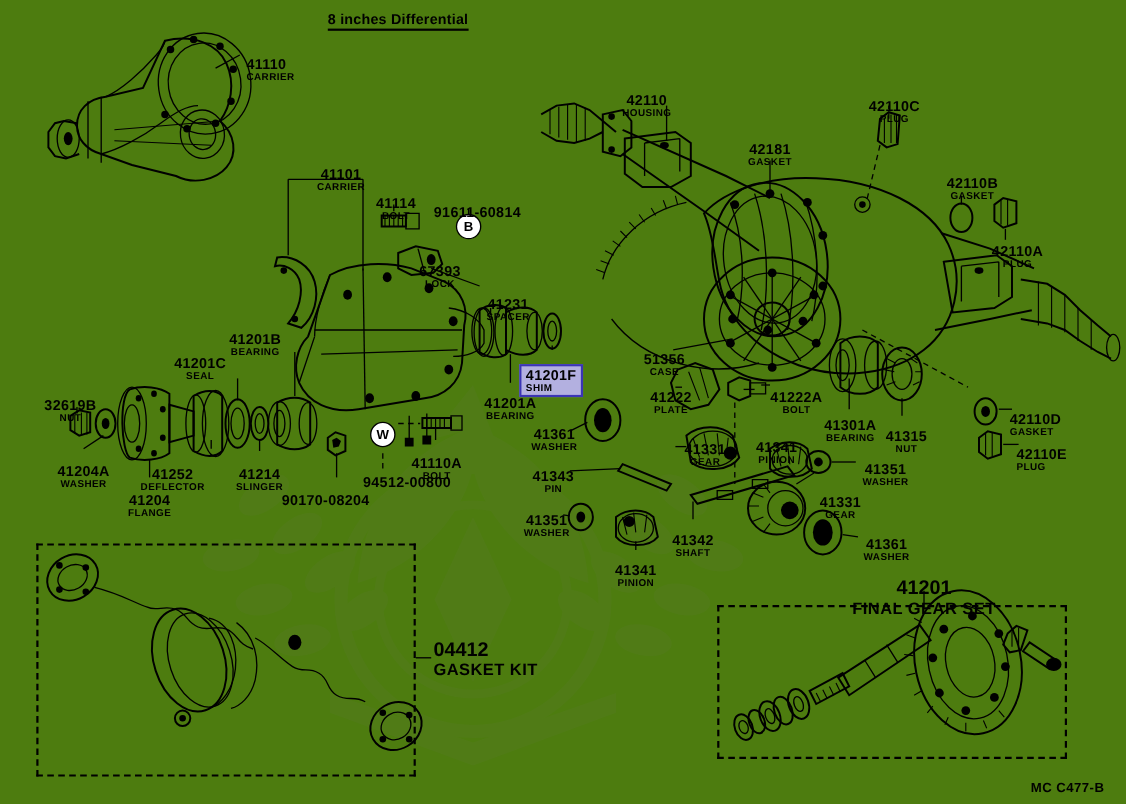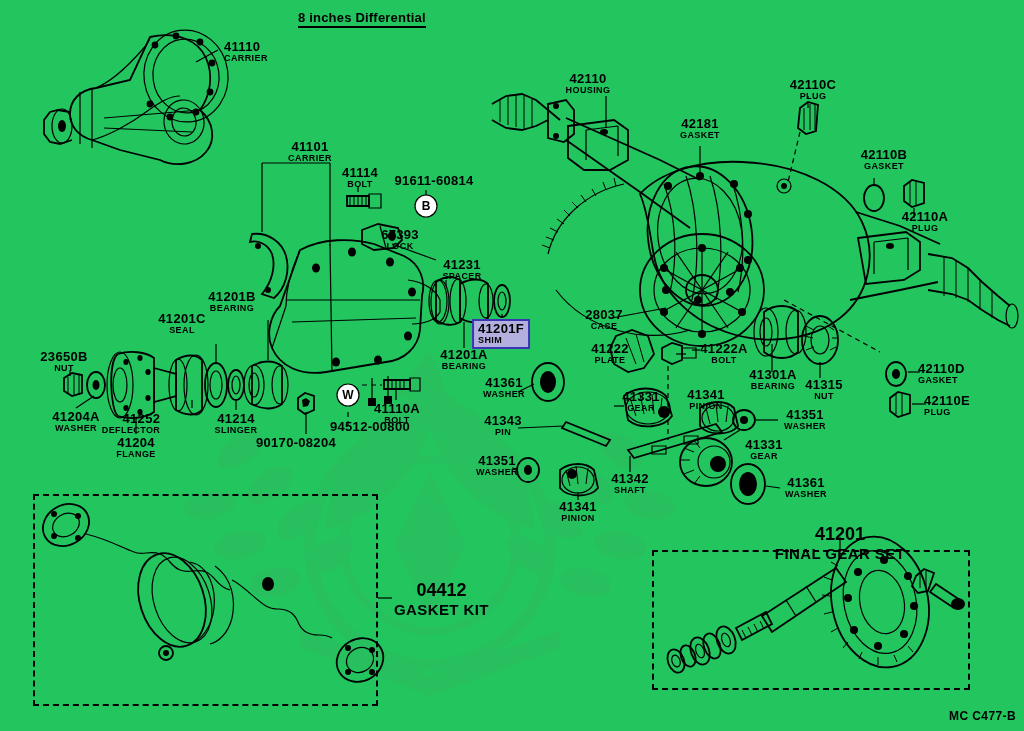--- a/index.html
+++ b/index.html
@@ -4,21 +4,21 @@
 <style>
   html,body{margin:0;padding:0;background:#ffffff;}
   body{
     font-family:"Liberation Sans", sans-serif;
     -webkit-font-smoothing:antialiased;
   }
   #page{
     position:relative;
     width:1024px;
     height:731px;
-    background:#22c55e;
+    background:#4d7c0f;
     overflow:hidden;
   }
   
   #watermark{
     position:absolute;
     left:120px; top:330px;
     width:620px; height:380px;
     opacity:.07;
     pointer-events:none;
   }
@@ -29,34 +29,35 @@
     font-size:13px;
     font-weight:bold;
     color:#000;
     letter-spacing:.2px;
     border-bottom:2px solid #000;
     padding-bottom:1px;
   }
   
   #footer-code{
     position:absolute;
-    right:8px; bottom:8px;
+    right:20px; bottom:8px;
     font-size:12px;
     font-weight:bold;
     letter-spacing:.4px;
     color:#000;
   }
   
   .lbl{
     position:absolute;
     color:#000;
     text-align:center;
     line-height:1.0;
     white-space:nowrap;
     transform:translateX(-50%);
+    margin-top:12px;
   }
   .lbl .num{
     display:block;
     font-size:13px;
     font-weight:bold;
     letter-spacing:.3px;
   }
   .lbl .nm{
     display:block;
     font-size:9px;
@@ -620,35 +621,35 @@
     <span class="num">41201B</span>
     <span class="nm">BEARING</span>
   </div>
 
   <div class="lbl" style="left:182px; top:312px;">
     <span class="num">41201C</span>
     <span class="nm">SEAL</span>
   </div>
 
   <div class="lbl" style="left:64px; top:350px;">
-    <span class="num">23650B</span>
+    <span class="num">32619B</span>
     <span class="nm">NUT</span>
   </div>
 
   <div class="lbl" style="left:76px; top:410px;">
     <span class="num">41204A</span>
     <span class="nm">WASHER</span>
   </div>
 
   <div class="lbl" style="left:136px; top:436px;">
     <span class="num">41204</span>
     <span class="nm">FLANGE</span>
   </div>
 
-  <div class="lbl" style="left:131px; top:412px;text-align:right;">
+  <div class="lbl" style="left:157px; top:412px;">
     <span class="num">41252</span>
     <span class="nm">DEFLECTOR</span>
   </div>
 
   <div class="lbl" style="left:236px; top:412px;">
     <span class="num">41214</span>
     <span class="nm">SLINGER</span>
   </div>
 
   <div class="lbl" style="left:296px; top:436px;">
@@ -698,21 +699,21 @@
     <span class="num">41342</span>
     <span class="nm">SHAFT</span>
   </div>
 
   <div class="lbl" style="left:641px; top:390px;">
     <span class="num">41331</span>
     <span class="nm">GEAR</span>
   </div>
 
   <div class="lbl" style="left:604px; top:308px;">
-    <span class="num">28037</span>
+    <span class="num">51356</span>
     <span class="nm">CASE</span>
   </div>
 
   <div class="lbl" style="left:610px; top:342px;">
     <span class="num">41222</span>
     <span class="nm">PLATE</span>
   </div>
 
   <div class="lbl" style="left:724px; top:342px;">
     <span class="num">41222A</span>
@@ -777,21 +778,21 @@
   <div class="lbl la" style="left:918px; top:362px;">
     <span class="num">42110D</span>
     <span class="nm">GASKET</span>
   </div>
 
   <div class="lbl la" style="left:924px; top:394px;">
     <span class="num">42110E</span>
     <span class="nm">PLUG</span>
   </div>
 
-  <div class="boxlbl la" style="left:394px; top:580px;text-align:center;">
+  <div class="boxlbl la" style="left:394px; top:580px;">
     <span class="num">04412</span>
     <span class="nm">GASKET KIT</span>
   </div>
 
   <div class="boxlbl" style="left:840px; top:524px;">
     <span class="num">41201</span>
     <span class="nm">FINAL GEAR SET</span>
   </div>
 
   <div style="position:absolute;left:426px;top:199px;transform:translateX(-50%);font-size:12px;font-weight:bold;">B</div>

